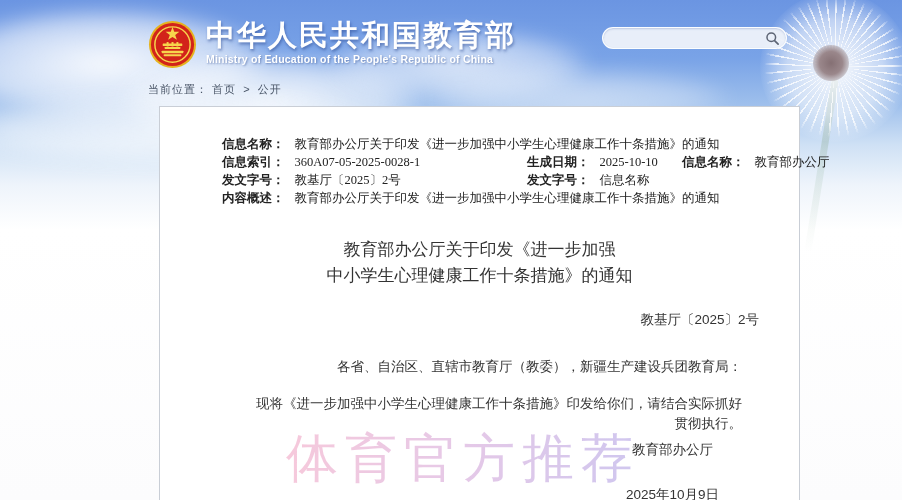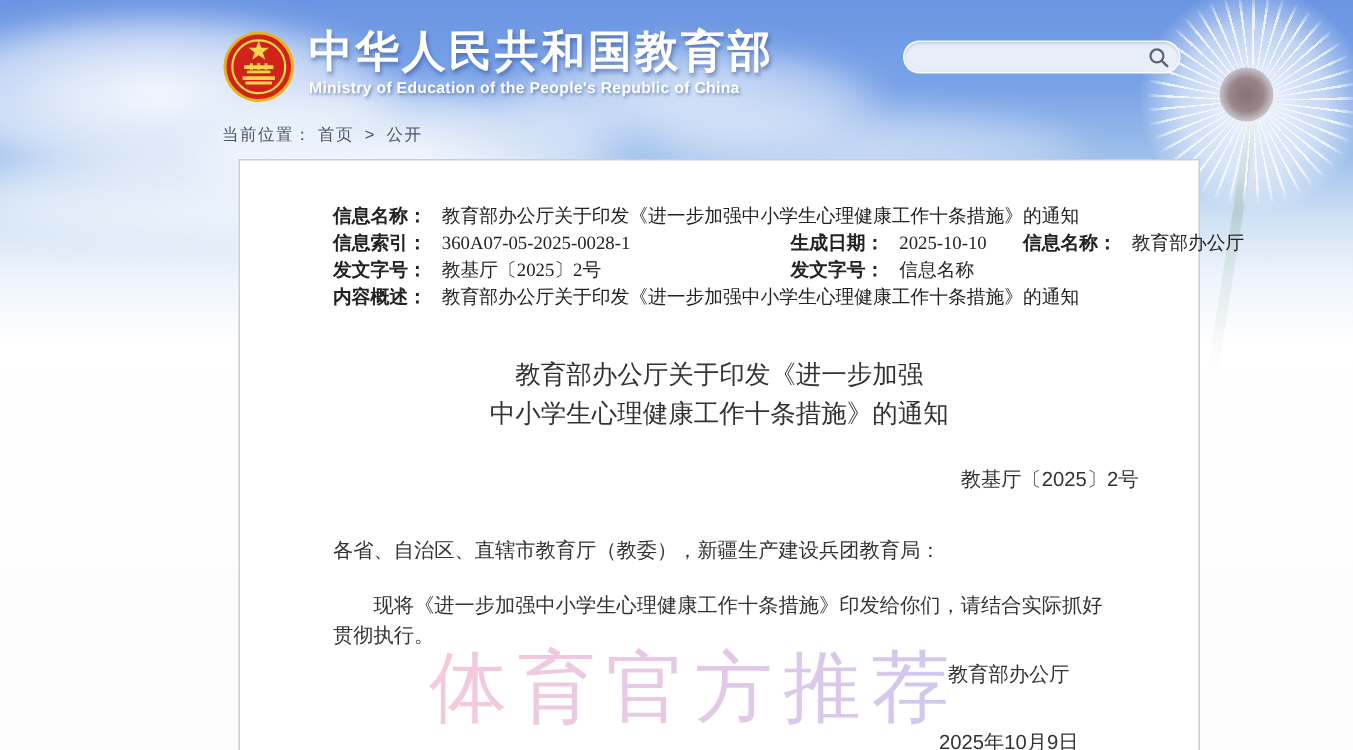--- a/index.html
+++ b/index.html
@@ -71,21 +71,21 @@
   .meta-val { margin-left: 10px; white-space: nowrap; }
   .mw1 { width: 305px; flex: 0 0 305px; display: flex; }
   .mw2 { width: 155px; flex: 0 0 155px; display: flex; }
   .mw3 { display: flex; }
 
   .doc-title { position: absolute; left: 0; top: 130px; width: 100%; text-align: center;
                font-size: 17px; font-weight: normal; color: #333; line-height: 26px; }
   .doc-number { position: absolute; right: 40px; top: 204px; font-size: 13.5px; color: #333; }
 
   .doc-body { position: absolute; left: 62px; top: 250px; width: 520px;
-              font-size: 13.5px; color: #333; line-height: 20px; }
+              font-size: 13.5px; color: #333; line-height: 20px; text-align: right; }
   .para { margin-bottom: 17px; }
   .para.indent { text-indent: 2em; }
 
   .sign-block { position: absolute; right: 80px; top: 334px; text-align: center;
                 font-size: 13.5px; color: #333; }
   .sign-date { margin-top: 27px; }
 
   
   .watermark { position: absolute; left: 286px; top: 424px; z-index: 6;
                font-family: Liberation Mono, monospace; font-size: 52px; letter-spacing: 7px;

